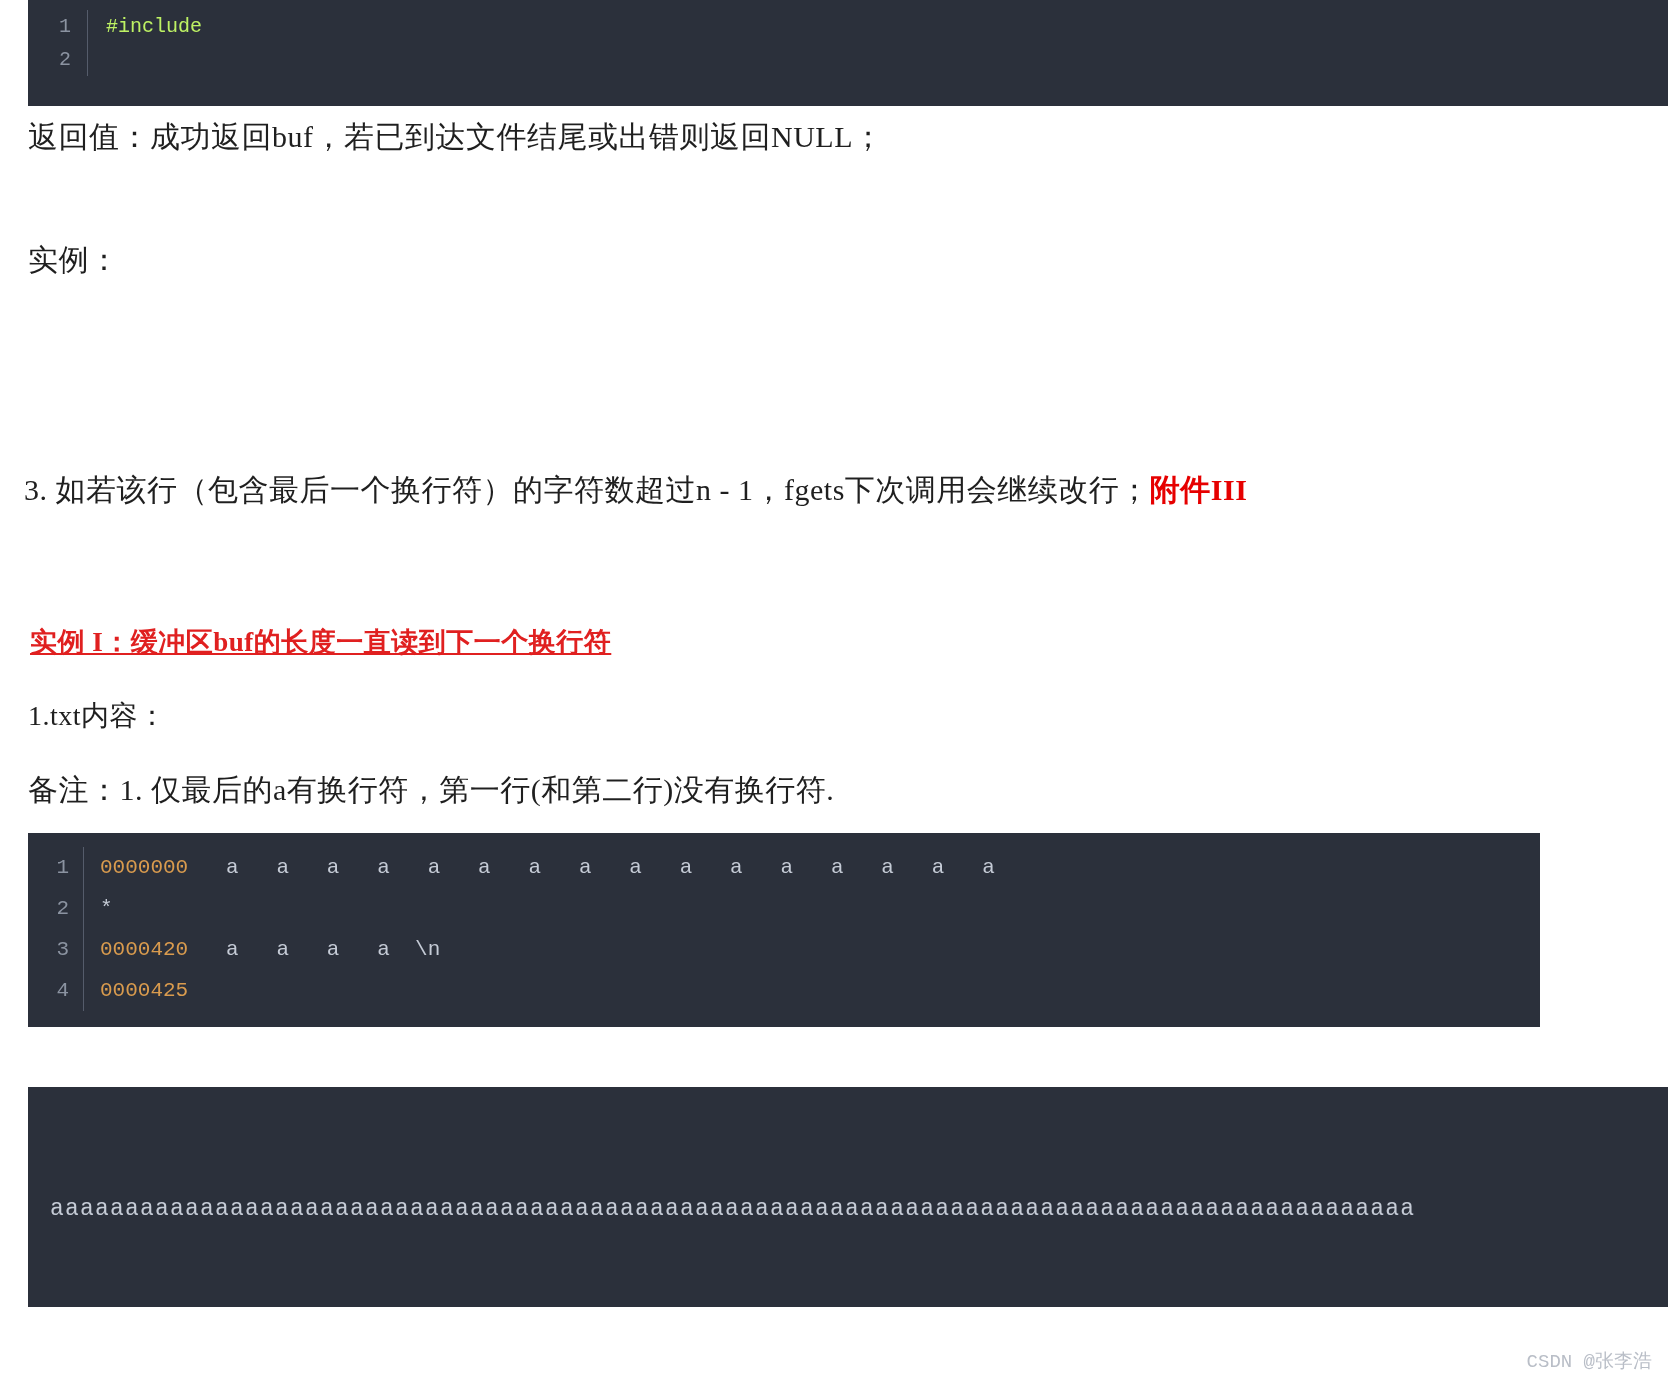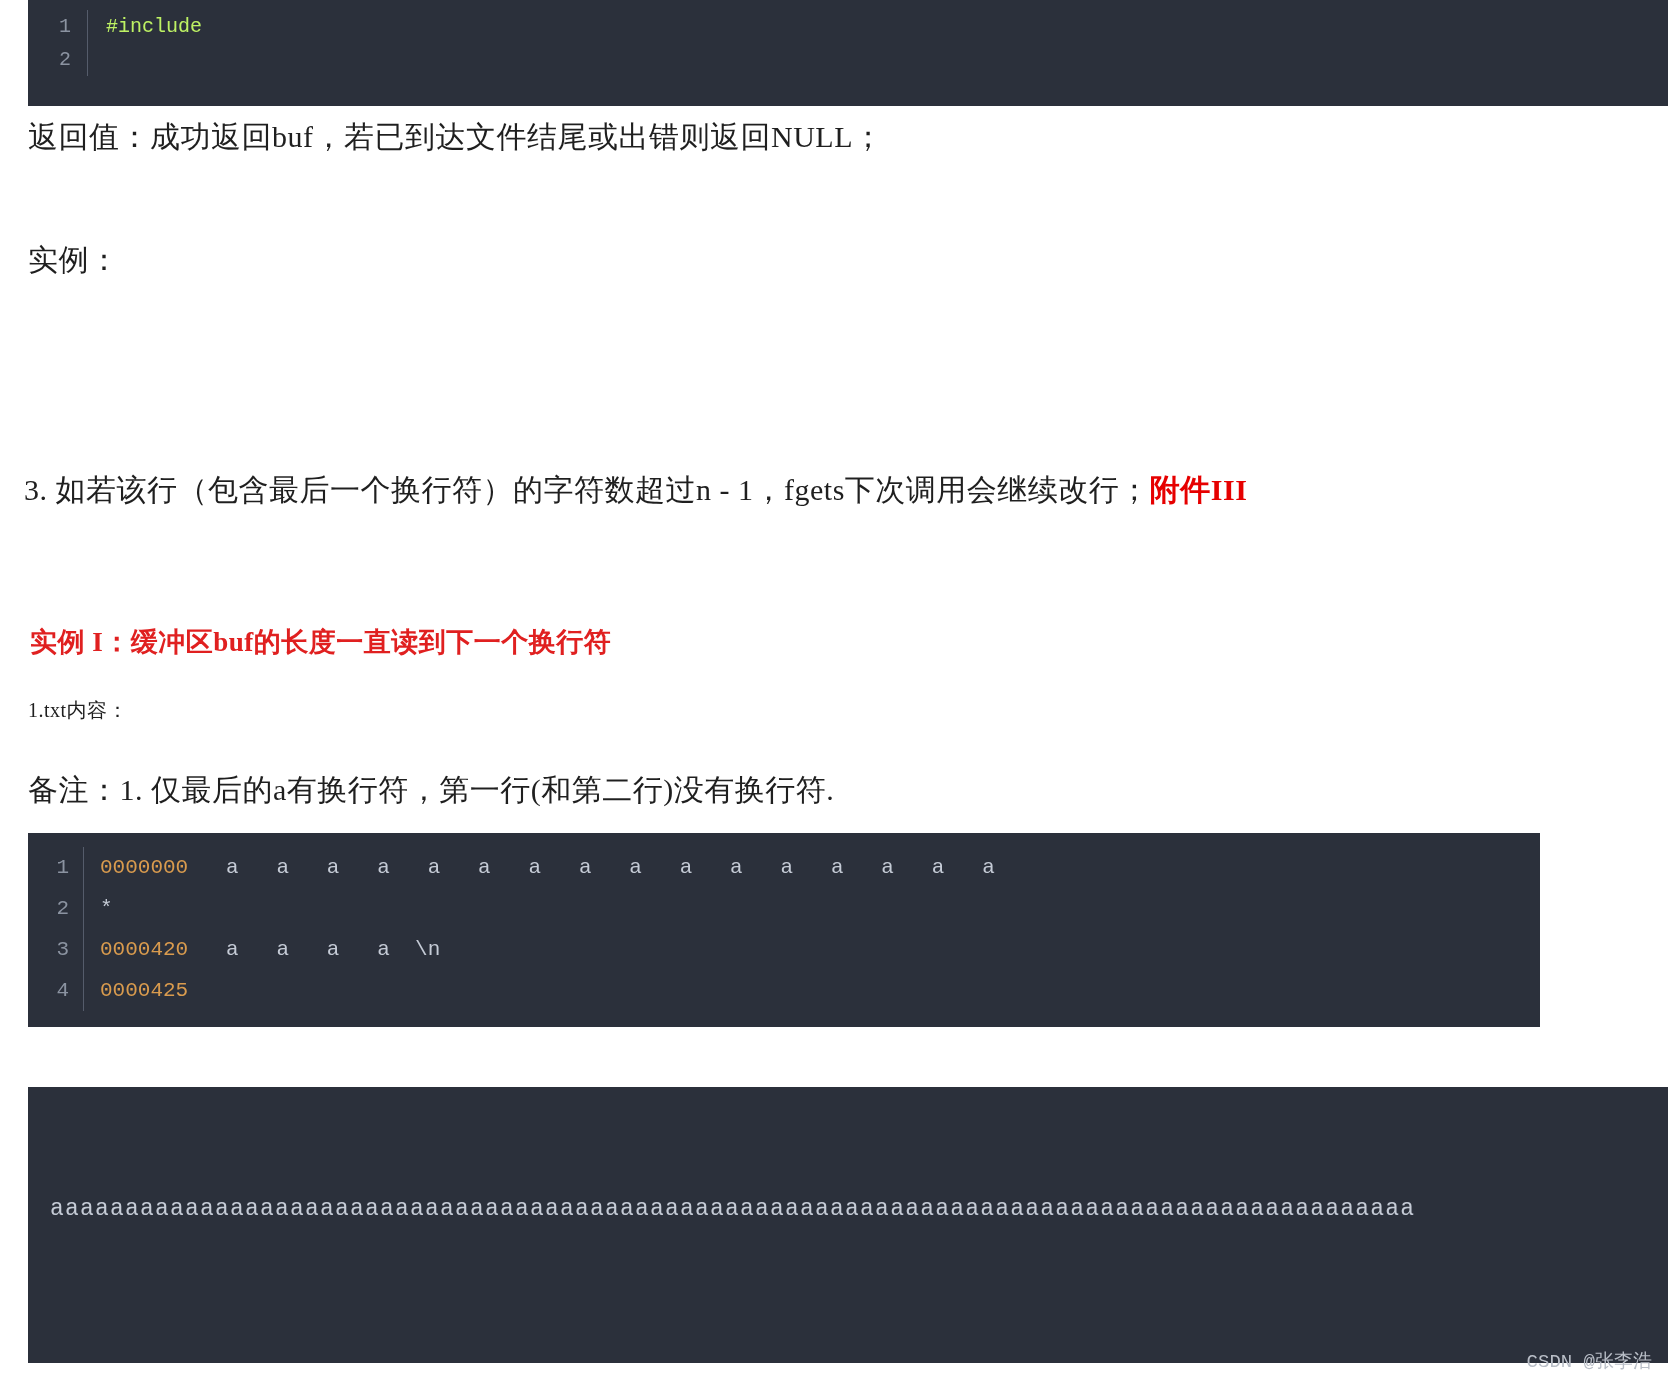--- a/index.html
+++ b/index.html
@@ -75,29 +75,30 @@
     color:#e60000;
     font-weight:bold;
   }
   .redhead{
     position:absolute;
     color:#e02020;
     font-weight:bold;
     font-size:27px;
     white-space:nowrap;
     letter-spacing:0.5px;
+    text-decoration:underline;
   }
 
   #t-return{left:28px; top:117px;}
   #t-examples{left:28px; top:240px;}
   #t-item1{left:24px; top:318px;}
   #t-item2{left:24px; top:394px;}
   #t-item3{left:24px; top:470px;}
   #t-head1{left:30px; top:624px;}
-  #t-txt{left:28px; top:697px; font-size:20px;}
+  #t-txt{left:28px; top:697px; font-size:28px;}
   #t-note{left:28px; top:770px;}
 
   
   #code-hex{
     position:absolute;
     left:28px;
     top:833px;
     width:1512px;
     height:194px;
     font-size:21px;
@@ -106,21 +107,21 @@
   }
   #code-hex .gutter{width:56px;min-width:56px;padding-right:14px;}
   #code-hex .code-text{padding-left:16px;}
 
   
   #out-block{
     position:absolute;
     left:28px;
     top:1087px;
     width:1640px;
-    height:276px;
+    height:220px;
     background:#2b303b;
     color:#c5cbd6;
     font-family:"Liberation Mono","DejaVu Sans Mono",monospace;
     font-size:23px;
     line-height:40px;
     padding:22px 0 22px 22px;
     box-sizing:border-box;
     overflow:hidden;
     white-space:pre;
     letter-spacing:1.2px;

